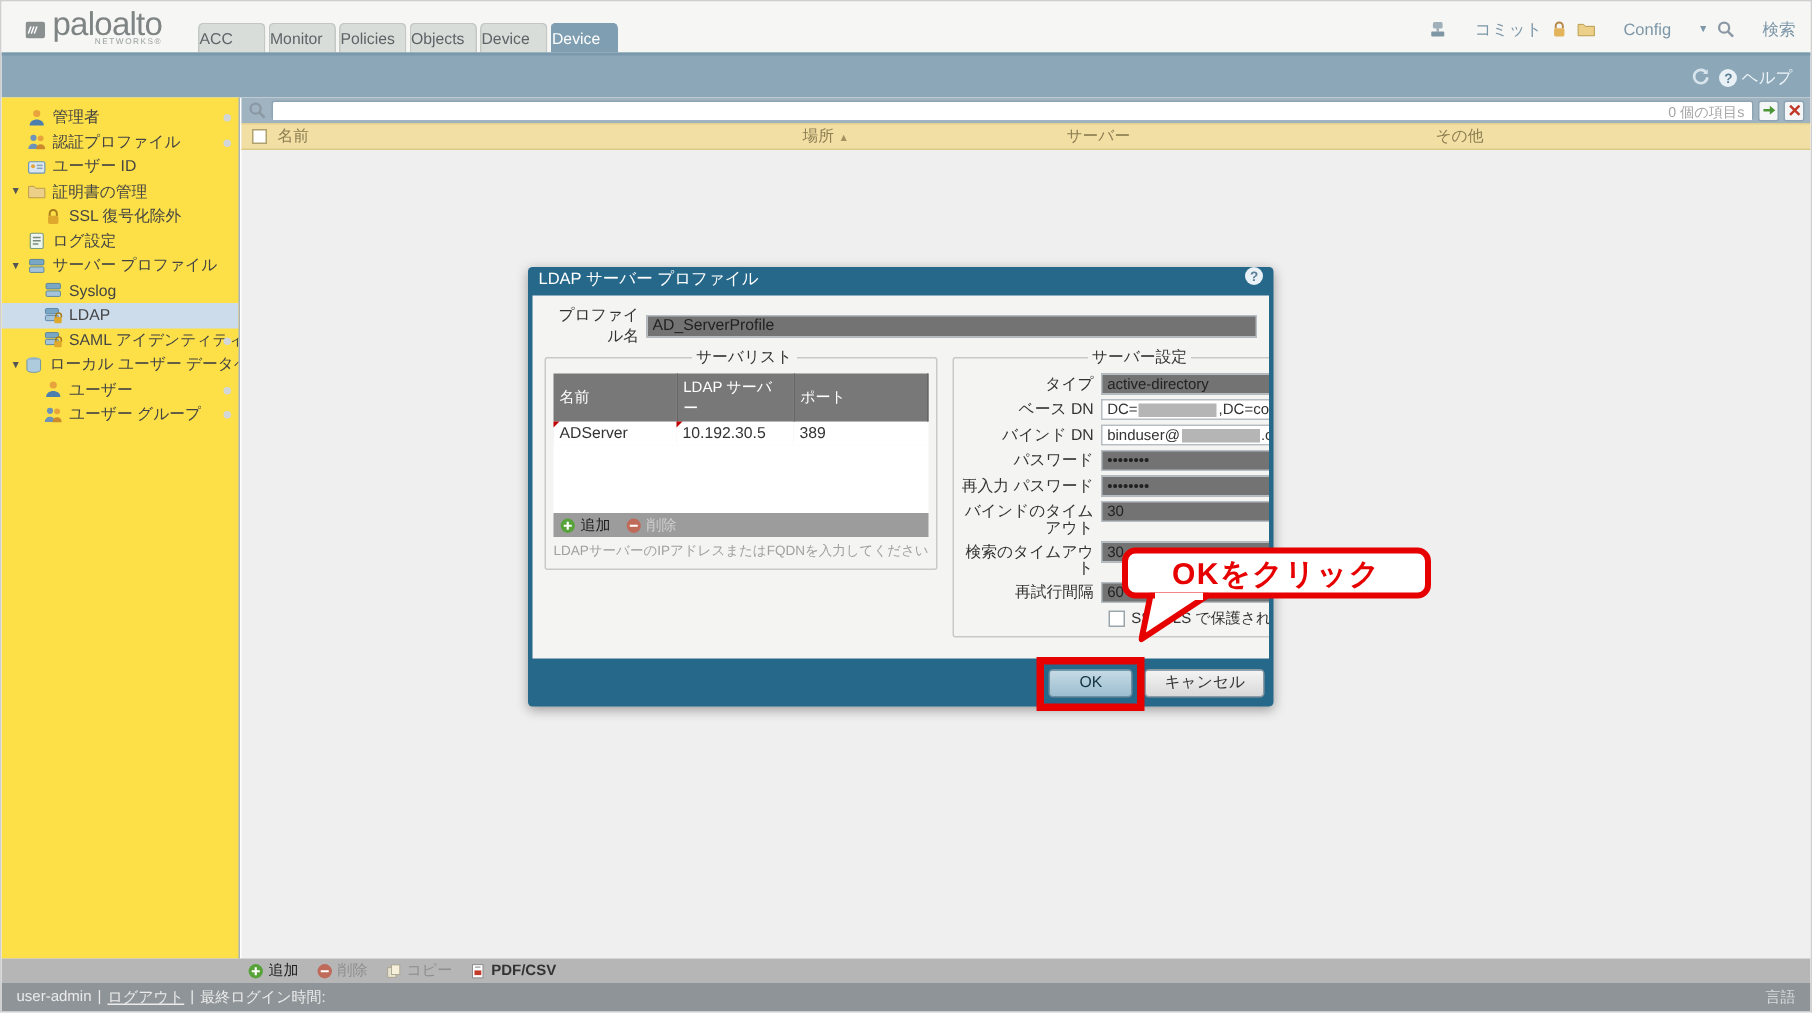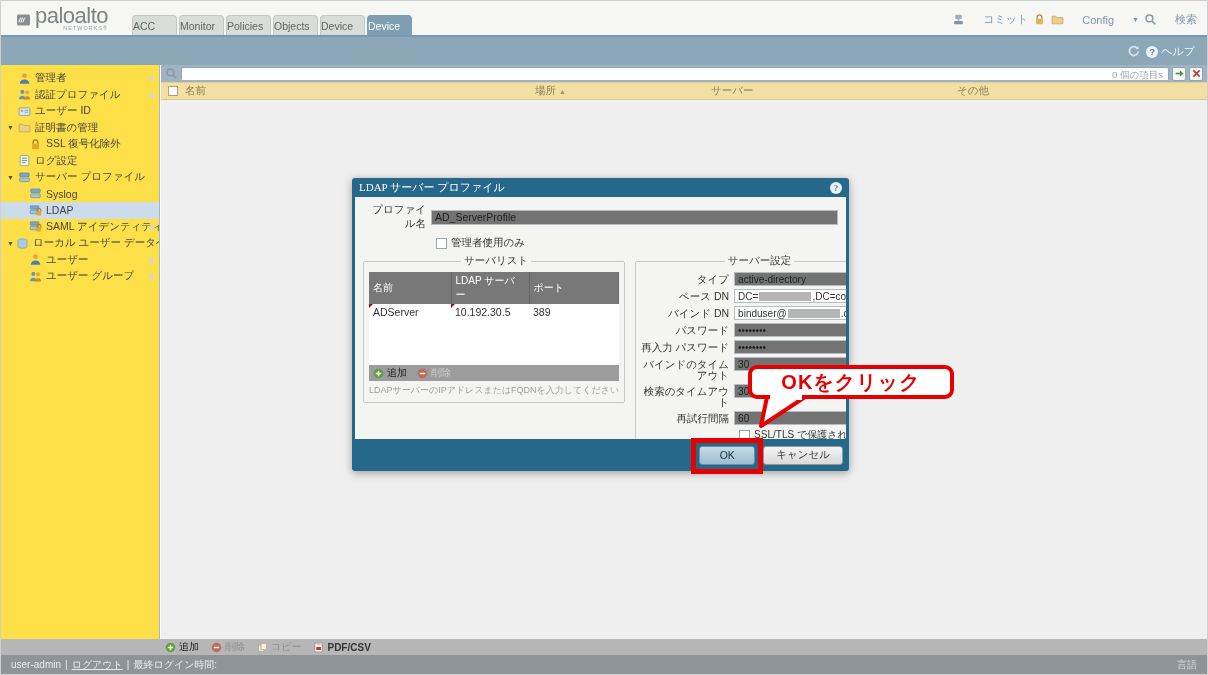--- a/index.html
+++ b/index.html
@@ -66,22 +66,22 @@
   .gh-cell { padding-left:4px; overflow:hidden; white-space:nowrap; }
   .gh-check { width:20px; display:flex; justify-content:center; }
   .cbx { width:10px; height:10px; background:#fff; border:1px solid #b0a26e; display:inline-block; }
   .col-name { width:350px; } .col-loc { width:176px; } .col-srv { width:246px; } .col-other { flex:1; }
   .sort-asc { font-size:7px; color:#a4935f; margin-left:3px; }
 
   
   #dialog { position:absolute; left:351px; top:177px; width:497px; height:293px;
             background:#26688a; border-radius:3px; z-index:50;
             box-shadow:0 2px 8px rgba(0,0,0,.35); }
-  #dialog-header { height:19px; display:flex; align-items:center; padding:0 7px;
-                   color:#fff; font-size:11px;font-family:Liberation Serif, serif; }
+  #dialog-header { height:19px; display:flex; align-items:flex-start; padding:0 7px;
+                   color:#fff; font-size:11px; }
   #dialog-title { flex:1; }
   #dialog-body { position:absolute; top:19px; left:3px; right:3px; bottom:32px;
                  background:#f4f4f3; padding:6px 8px 4px; overflow:hidden; }
   .dlg-row { display:flex; align-items:center; }
   .dlg-label { width:68px; text-align:right; padding-right:5px; font-size:10.5px; color:#333; }
   .txt { background:#737373; border:1px solid #b6bdc2; height:15px; font-size:10.5px;
          padding:0 3px; font-family:inherit; color:#222; }
   #profile-input { flex:1; }
   #admin-only-row { margin:5px 0 4px 73px; display:flex; align-items:center; gap:4px;
                     font-size:10.5px; }
@@ -410,24 +410,20 @@
 
 <div id="dialog">
   <div id="dialog-header">
     <span id="dialog-title">LDAP サーバー プロファイル</span>
     <span class="help-circle">?</span>
   </div>
   <div id="dialog-body">
     <div class="dlg-row">
       <span class="dlg-label">プロファイル名</span>
       <input id="profile-input" class="txt" readonly="" value="AD_ServerProfile" style="">
-    </div>
-    <div id="admin-only-row">
-      <span class="checkbox"></span>
-      <span>管理者使用のみ</span>
     </div>
     <div id="fieldsets">
       <fieldset id="fs-serverlist">
         <legend>サーバリスト</legend>
         <table id="srv-table">
           <tbody>
               <tr>
             <th style="width:82px;">名前</th>
             <th style="width:78px;">LDAP サーバー</th>
             <th>ポート</th>

